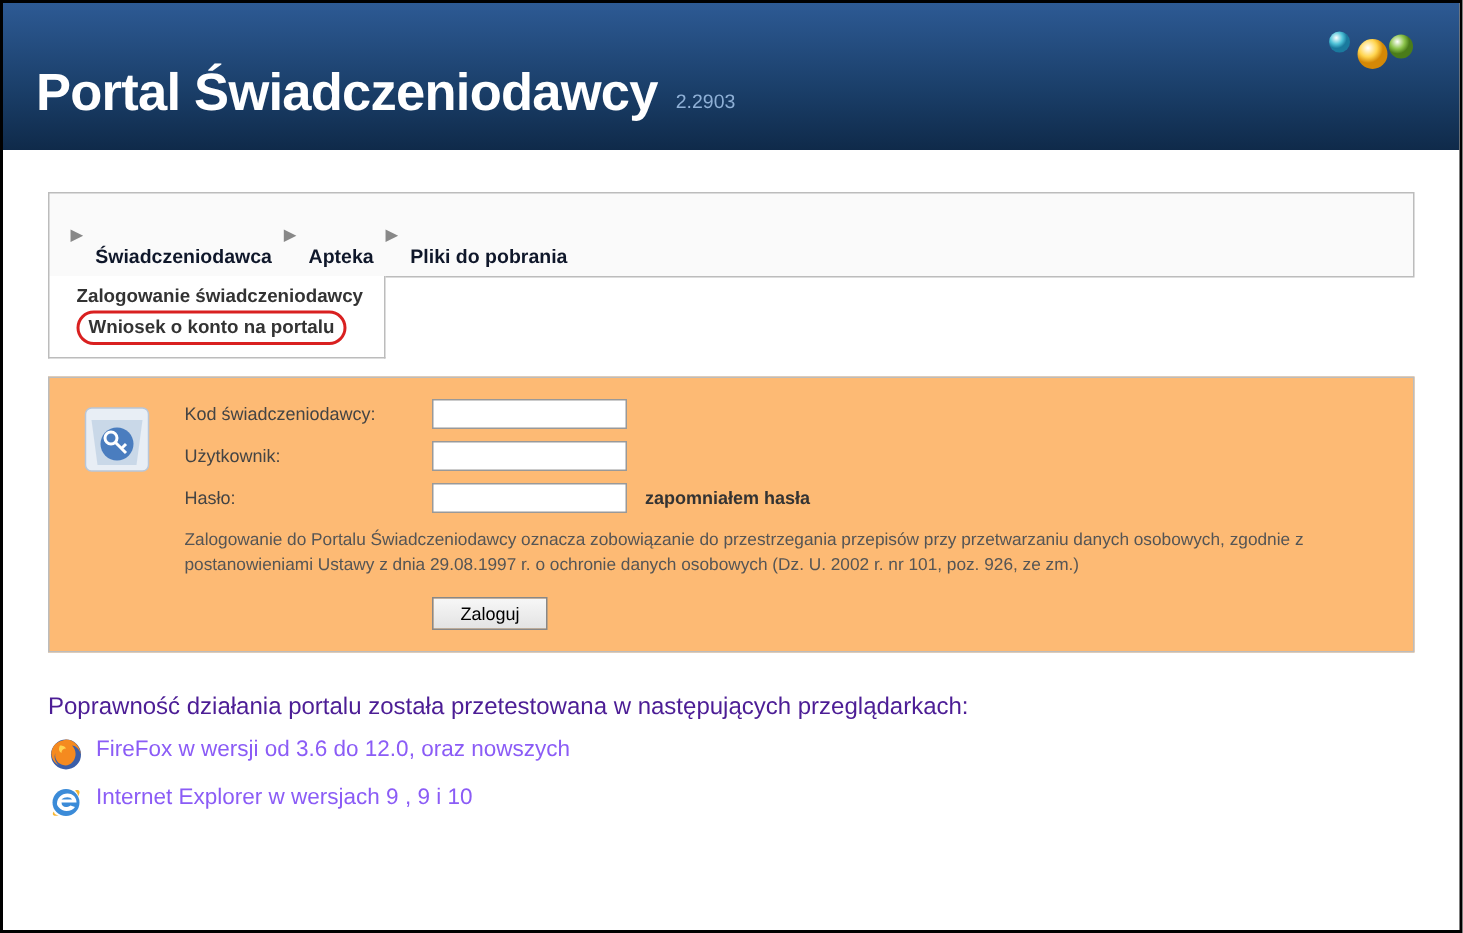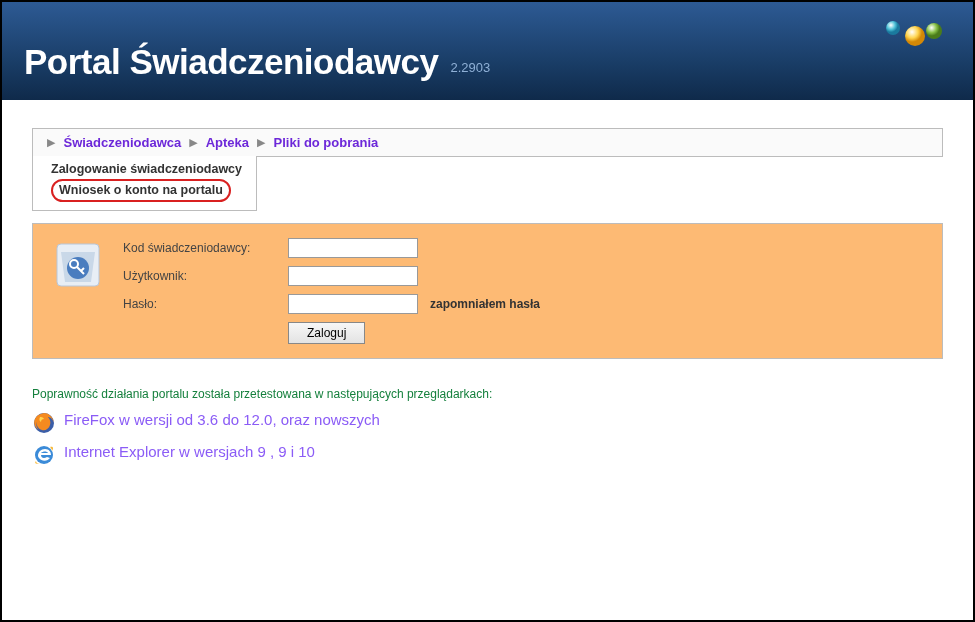--- a/index.html
+++ b/index.html
@@ -58,23 +58,24 @@
     align-items: center;
     gap: 6px;
     font-size: 13px;
   }
   .nav-arrow {
     color: #888;
     font-size: 11px;
     margin: 0 2px;
   }
   .nav-item {
-    color: #6d28d9;
-    font-weight: bold;
-    cursor: pointer;
+    color: #0f172a;
+    font-weight: bold;
+    cursor: pointer;
+    margin-top: 28px;
   }
   .tabs-row {
     display: flex;
     margin-top: -1px;
   }
   .tab {
     border: 1px solid #bcbcbc;
     border-top: none;
     background: #fff;
     padding: 4px 14px 8px 18px;
@@ -149,22 +150,22 @@
   .login-button-row .spacer { width: 165px; }
   .login-button {
     border: 1px solid #888;
     background: linear-gradient(#f7f7f7, #e3e3e3);
     padding: 3px 18px;
     font-size: 12px;
     cursor: pointer;
     font-family: inherit;
   }
   .compat-text {
-    color: #15803d;
-    font-size: 12px;
+    color: #4c1d95;
+    font-size: 16px;
     margin-top: 28px;
     margin-bottom: 10px;
   }
   .browser-row {
     display: flex;
     align-items: flex-start;
     gap: 8px;
     margin-bottom: 8px;
     color: #8b5cf6;
     font-size: 15px;
@@ -238,20 +239,21 @@
       </div>
       <div class="form-row">
         <span class="form-label">Użytkownik:</span>
         <input class="form-input" type="text" value="" style="">
       </div>
       <div class="form-row">
         <span class="form-label">Hasło:</span>
         <input class="form-input" type="password" value="" style="">
         <span class="forgot-link">zapomniałem hasła</span>
       </div>
+      <div class="legal-text">Zalogowanie do Portalu Świadczeniodawcy oznacza zobowiązanie do przestrzegania przepisów przy przetwarzaniu danych osobowych, zgodnie z postanowieniami Ustawy z dnia 29.08.1997 r. o ochronie danych osobowych (Dz. U. 2002 r. nr 101, poz. 926, ze zm.)</div>
       <div class="login-button-row">
         <span class="spacer"></span>
         <button class="login-button">Zaloguj</button>
       </div>
     </div>
   </div>
 
   <div class="compat-text">Poprawność działania portalu została przetestowana w następujących przeglądarkach:</div>
 
   <div class="browser-row">

